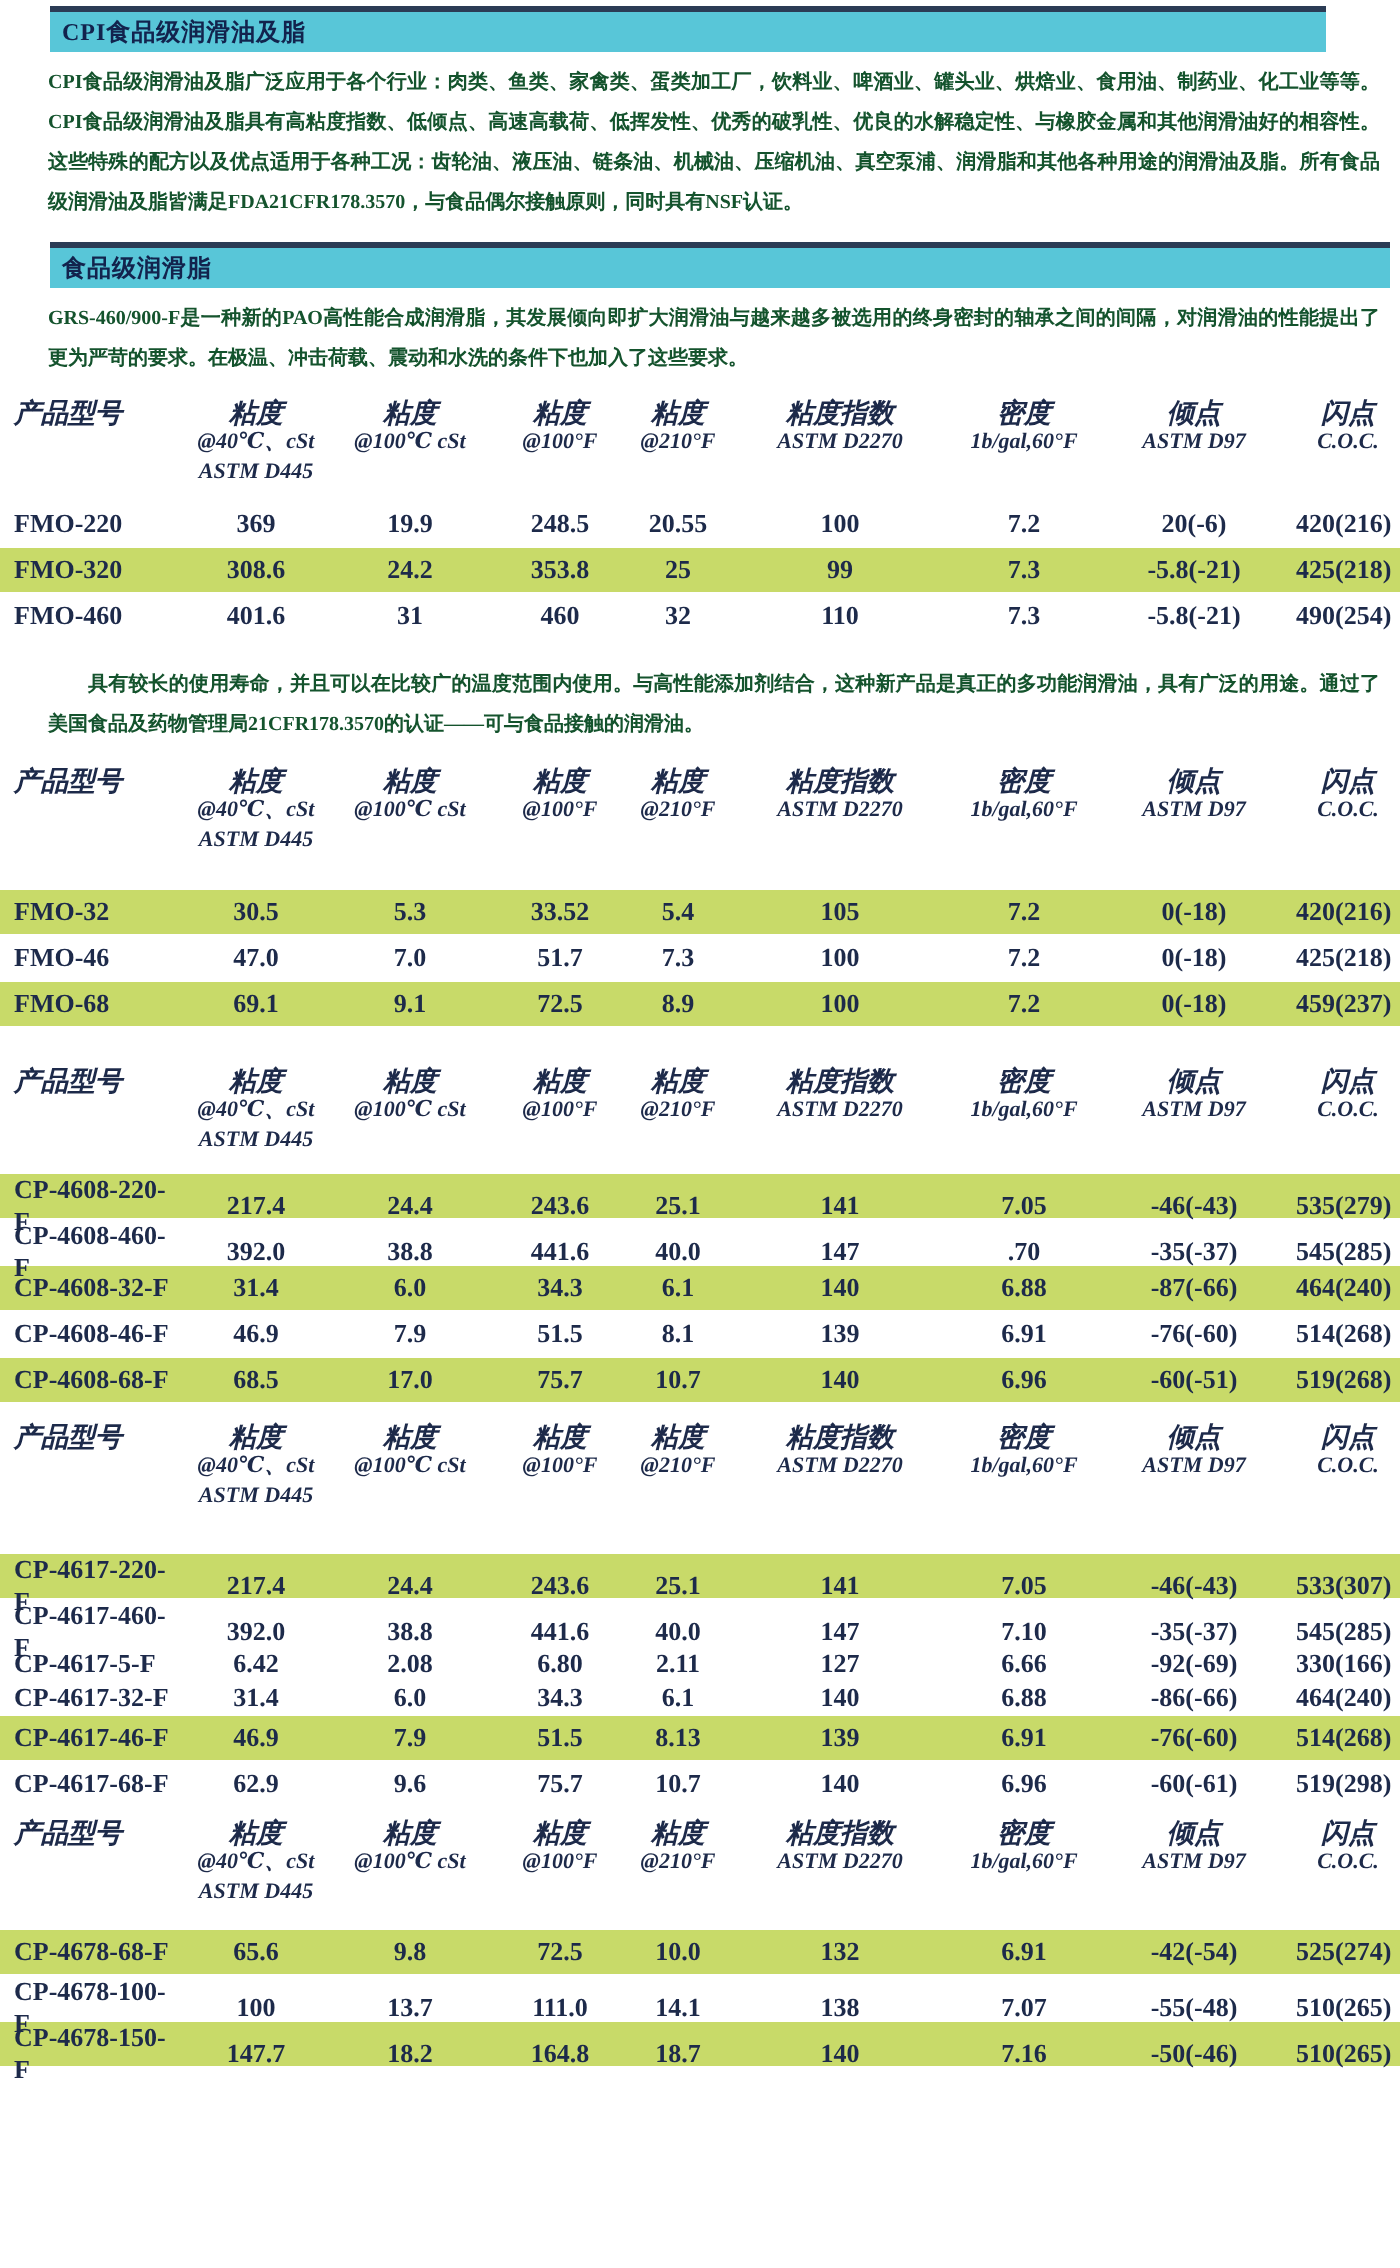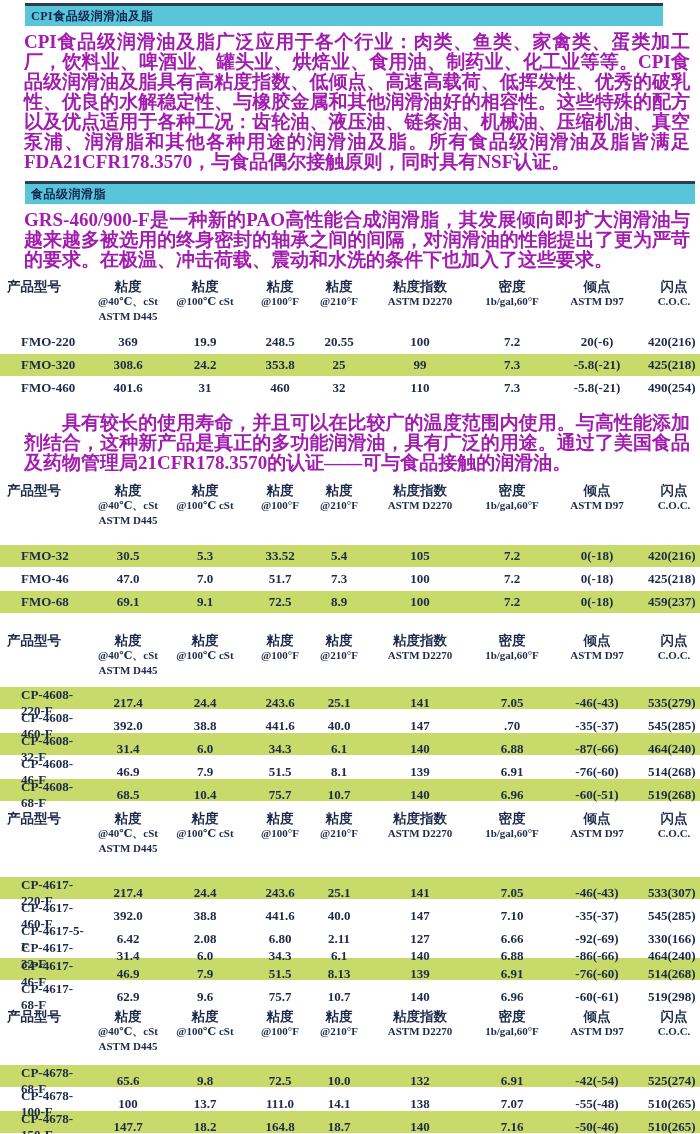--- a/index.html
+++ b/index.html
@@ -10,40 +10,40 @@
   }
   .band{
     margin:3px 37px 0 25px;background:var(--bar,#58c6d8);
     border-top:3px solid var(--bar-border,#2b3c55);
     color:#12234d;font-size:12px;line-height:20px;height:20px;
     padding-left:6px;letter-spacing:.5px;
   }
   .band--long{margin-right:5px;}
   .band--second{margin-top:9px;}
   .para{
-    margin:6px 10px 0 24px;font-size:19px;line-height:20px;
-    text-align:justify;color:#a21caf;
+    margin:6px 10px 0 24px;font-size:10px;line-height:20px;
+    text-align:justify;color:#14532d;
   }
   .para--indent{text-indent:2em;margin-top:14px;font-family:Liberation Serif, serif;}
   .tbl{width:700px;}
   .t0{margin-top:9px;} .t1{margin-top:10px;} .t2{margin-top:20px;}
   .t3{margin-top:10px;} .t4{margin-top:6px;}
   .grid{
     display:grid;
     grid-template-columns:90px 76px 78px 72px 46px 116px 68px 102px 52px;
   }
   .thead{font-size:13.5px;line-height:15px;}
-  .th{text-align:center;}
+  .th{text-align:center;font-style:italic;}
   .th .sub{font-size:11px;}
   .th-product{text-align:left;padding-left:7px;}
   .trow{height:22px;align-items:center;font-size:13px;margin:1px 0;}
   .trow.hl{background:var(--hl,#c8da69);}
   .trow.small{height:17px;margin:0;}
   .td{text-align:center;}
-  .td-product{text-align:left;padding-left:21px;}
+  .td-product{text-align:left;padding-left:7px;}
   .td-last{text-align:left;padding-right:3px;}
   .gap{width:100%;}
 </style>
 </head>
 <body>
 
 <div class="band">CPI食品级润滑油及脂</div>
 <div class="para">CPI食品级润滑油及脂广泛应用于各个行业：肉类、鱼类、家禽类、蛋类加工厂，饮料业、啤酒业、罐头业、烘焙业、食用油、制药业、化工业等等。CPI食品级润滑油及脂具有高粘度指数、低倾点、高速高载荷、低挥发性、优秀的破乳性、优良的水解稳定性、与橡胶金属和其他润滑油好的相容性。这些特殊的配方以及优点适用于各种工况：齿轮油、液压油、链条油、机械油、压缩机油、真空泵浦、润滑脂和其他各种用途的润滑油及脂。所有食品级润滑油及脂皆满足FDA21CFR178.3570，与食品偶尔接触原则，同时具有NSF认证。</div>
 
 <div class="band band--long band--second">食品级润滑脂</div>
@@ -274,21 +274,21 @@
       <div class="td">51.5</div>
       <div class="td">8.1</div>
       <div class="td">139</div>
       <div class="td">6.91</div>
       <div class="td">-76(-60)</div>
       <div class="td td-last">514(268)</div>
     </div>
     <div class="grid trow hl">
       <div class="td td-product">CP-4608-68-F</div>
       <div class="td">68.5</div>
-      <div class="td">10.4</div>
+      <div class="td">17.0</div>
       <div class="td">75.7</div>
       <div class="td">10.7</div>
       <div class="td">140</div>
       <div class="td">6.96</div>
       <div class="td">-60(-51)</div>
       <div class="td td-last">519(268)</div>
     </div>
   </div>
 <div class="tbl t3">
     <div class="grid thead">

